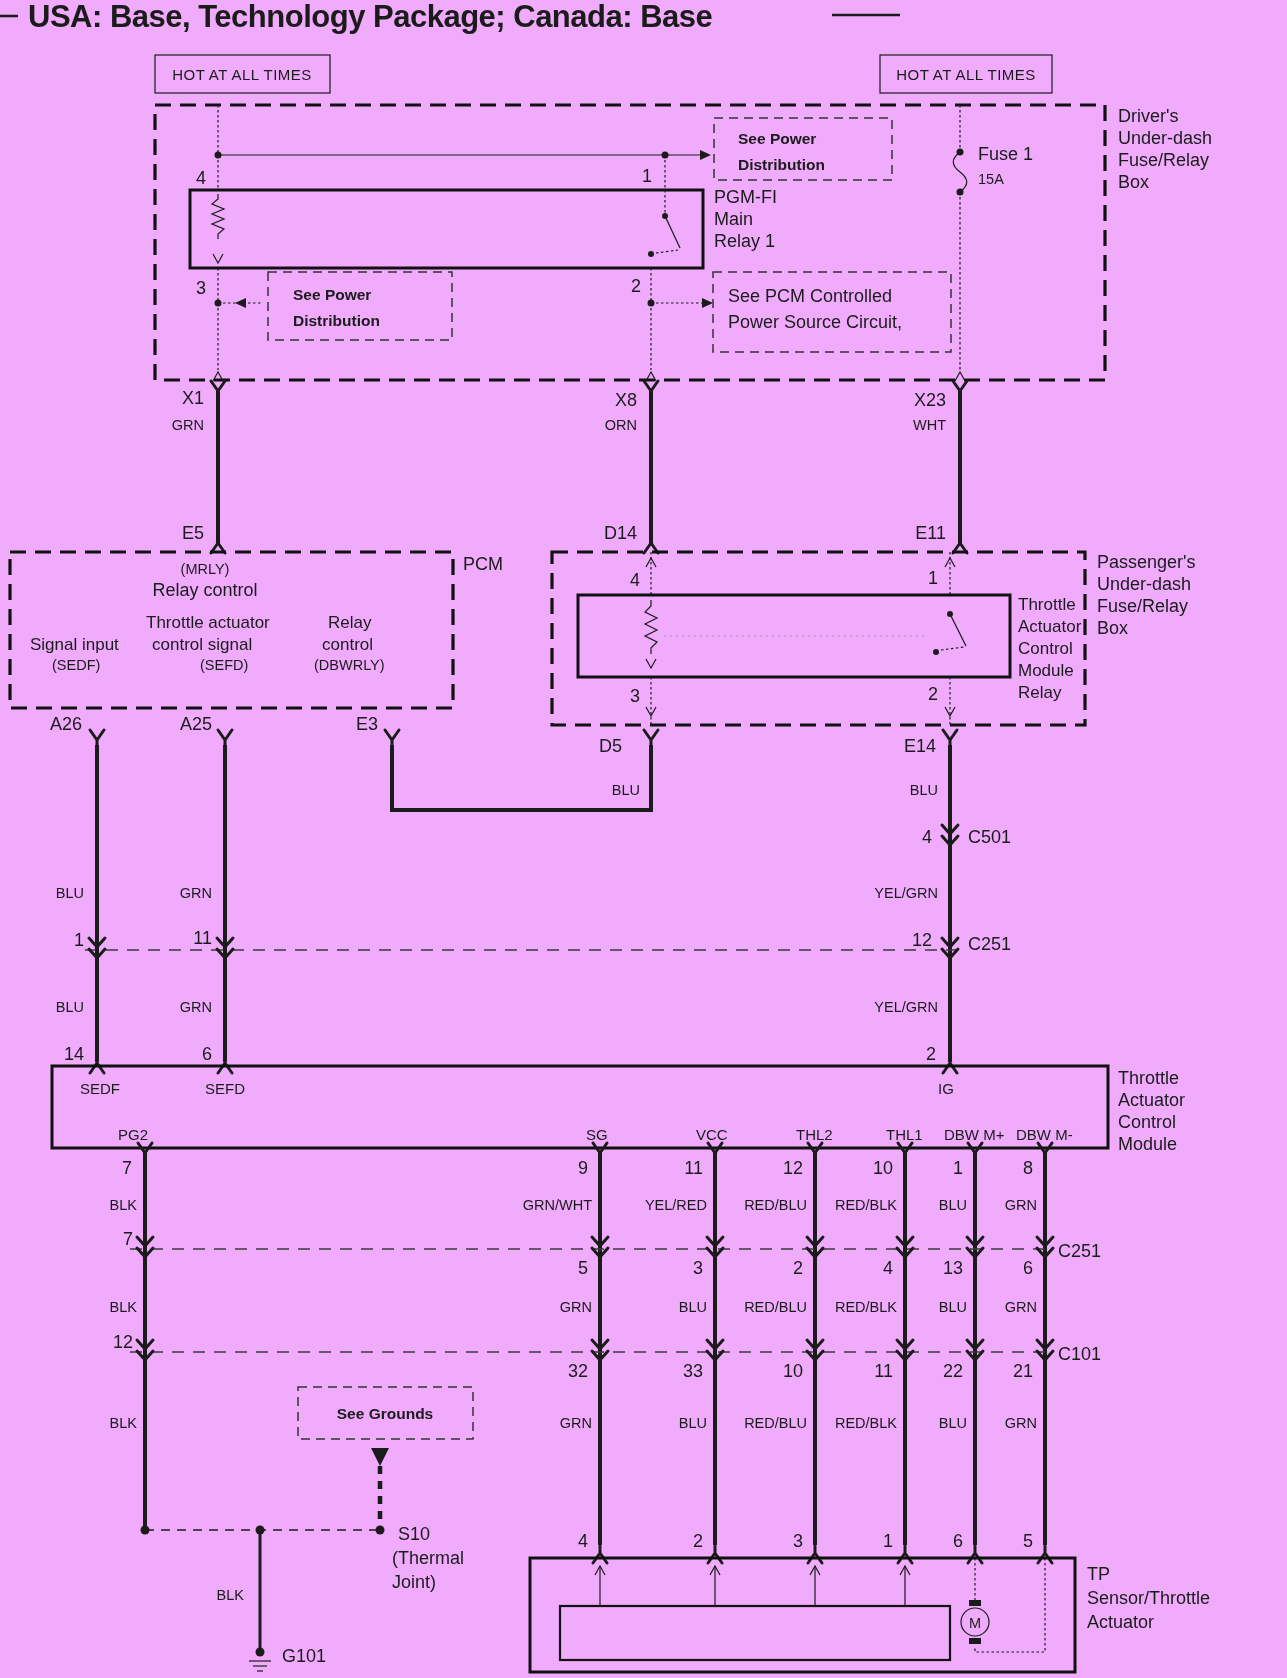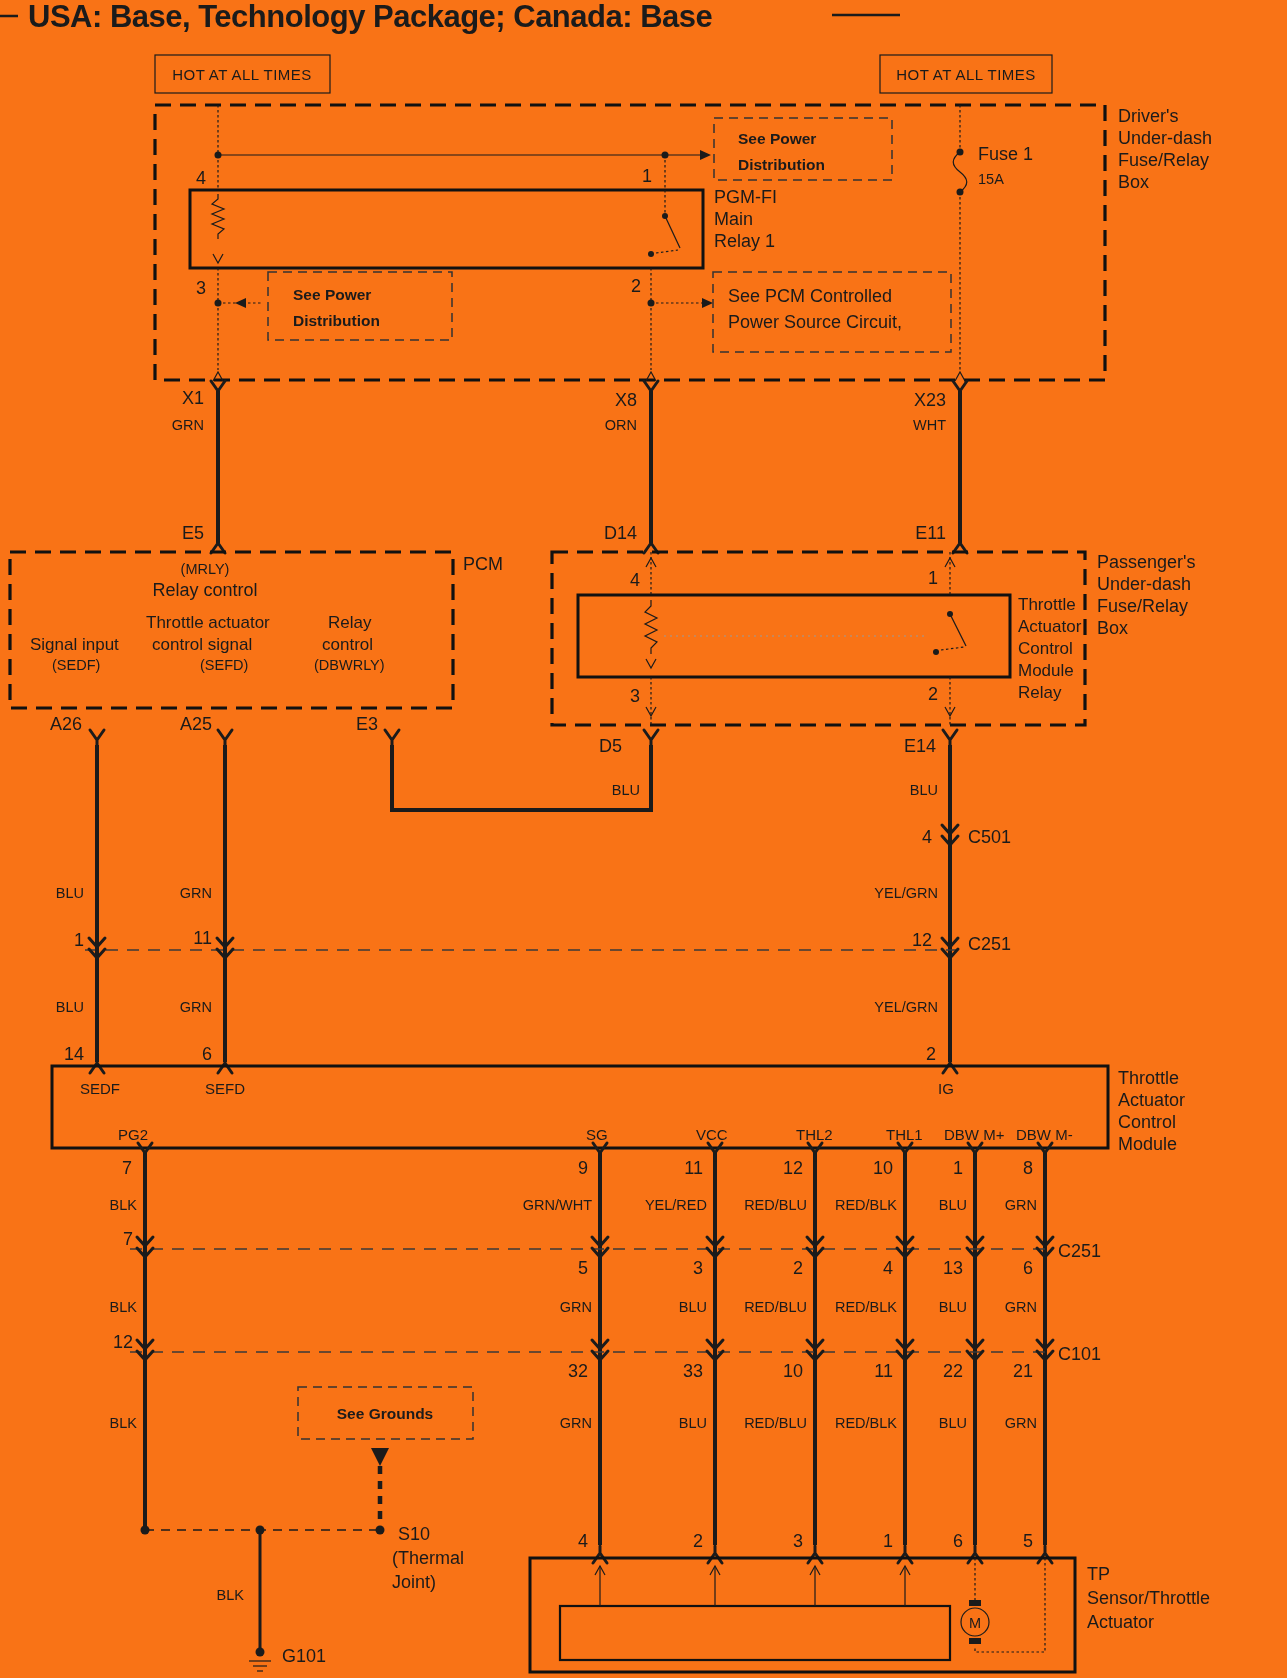--- a/index.html
+++ b/index.html
@@ -1,16 +1,16 @@
 <!DOCTYPE html>
 <html><head>
 <meta charset="utf-8">
 <style>
   html,body{margin:0;padding:0;background:#f2f2f0;}
-  .stage{width:1287px;height:1678px;background:#f97316;position:relative;margin:0 auto;
+  .stage{width:1287px;height:1678px;background:#f0abfc;position:relative;margin:0 auto;
          font-family:"Liberation Sans",sans-serif;}
   svg{display:block}
   svg text{font-family:"Liberation Sans",sans-serif;fill:#1b1b1b;}
   .title{font-size:31px;font-weight:bold;letter-spacing:-0.5px;}
   .t18{font-size:18px;}
   .t17{font-size:17px;}
   .t15{font-size:15px;}
   .t14{font-size:14.5px;}
   .b{font-size:15.5px;font-weight:bold;}
   .hot{font-size:15px;letter-spacing:0.5px;}

